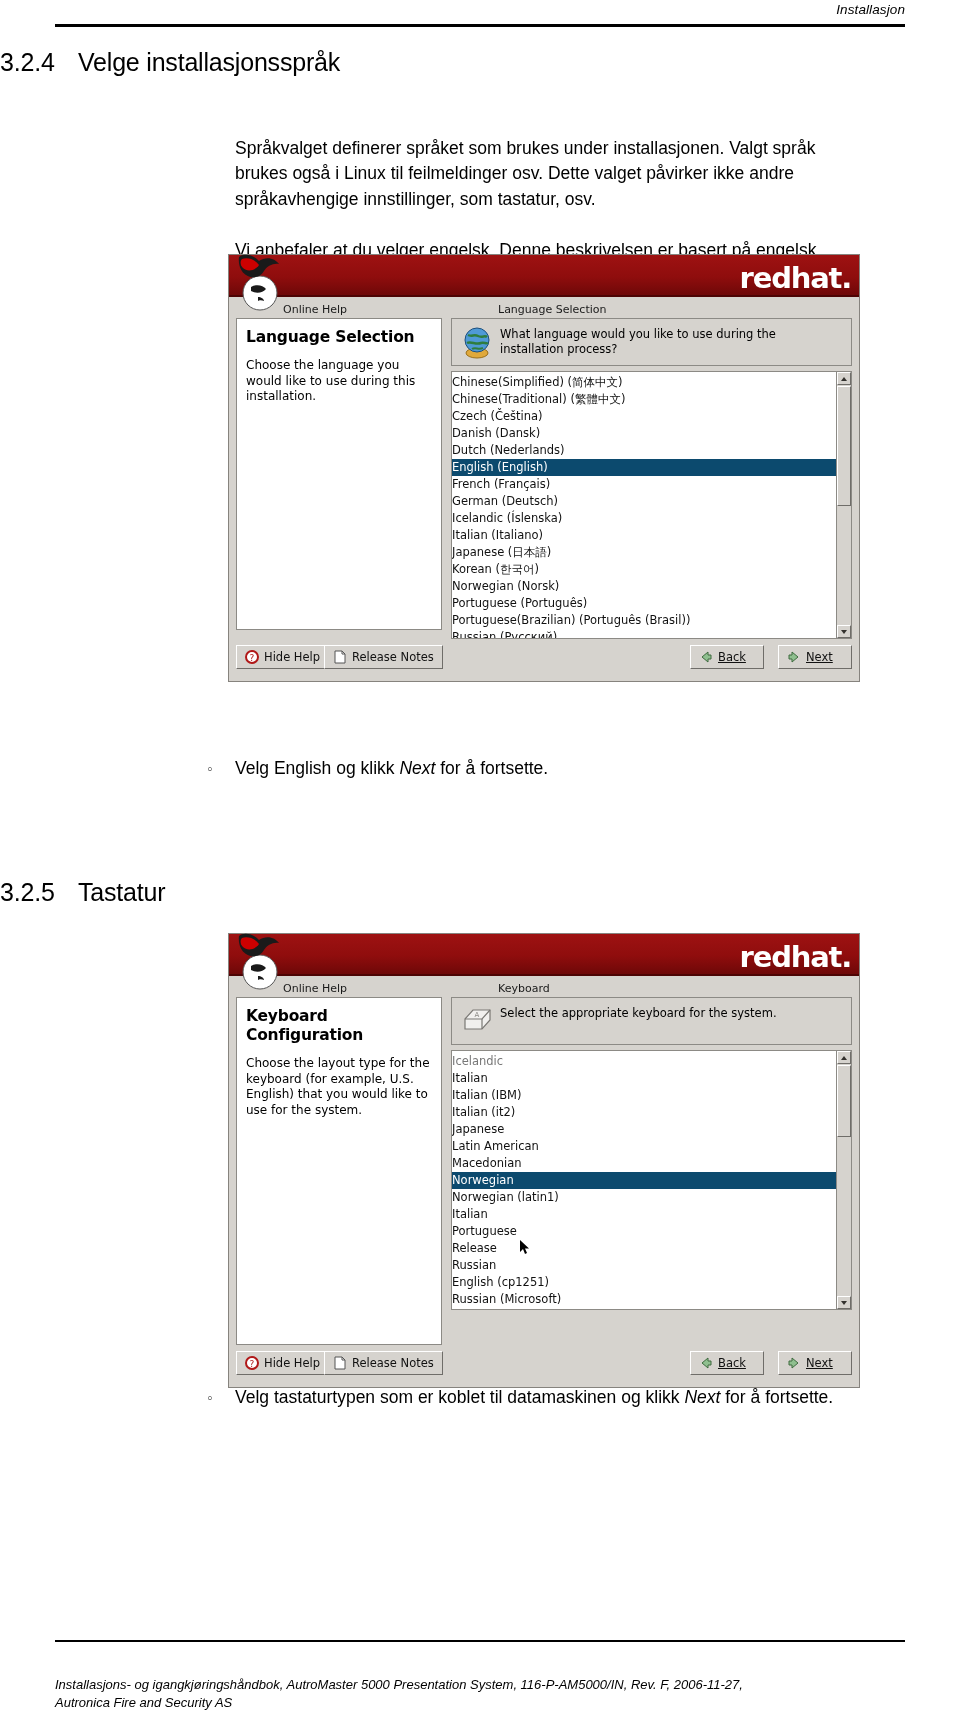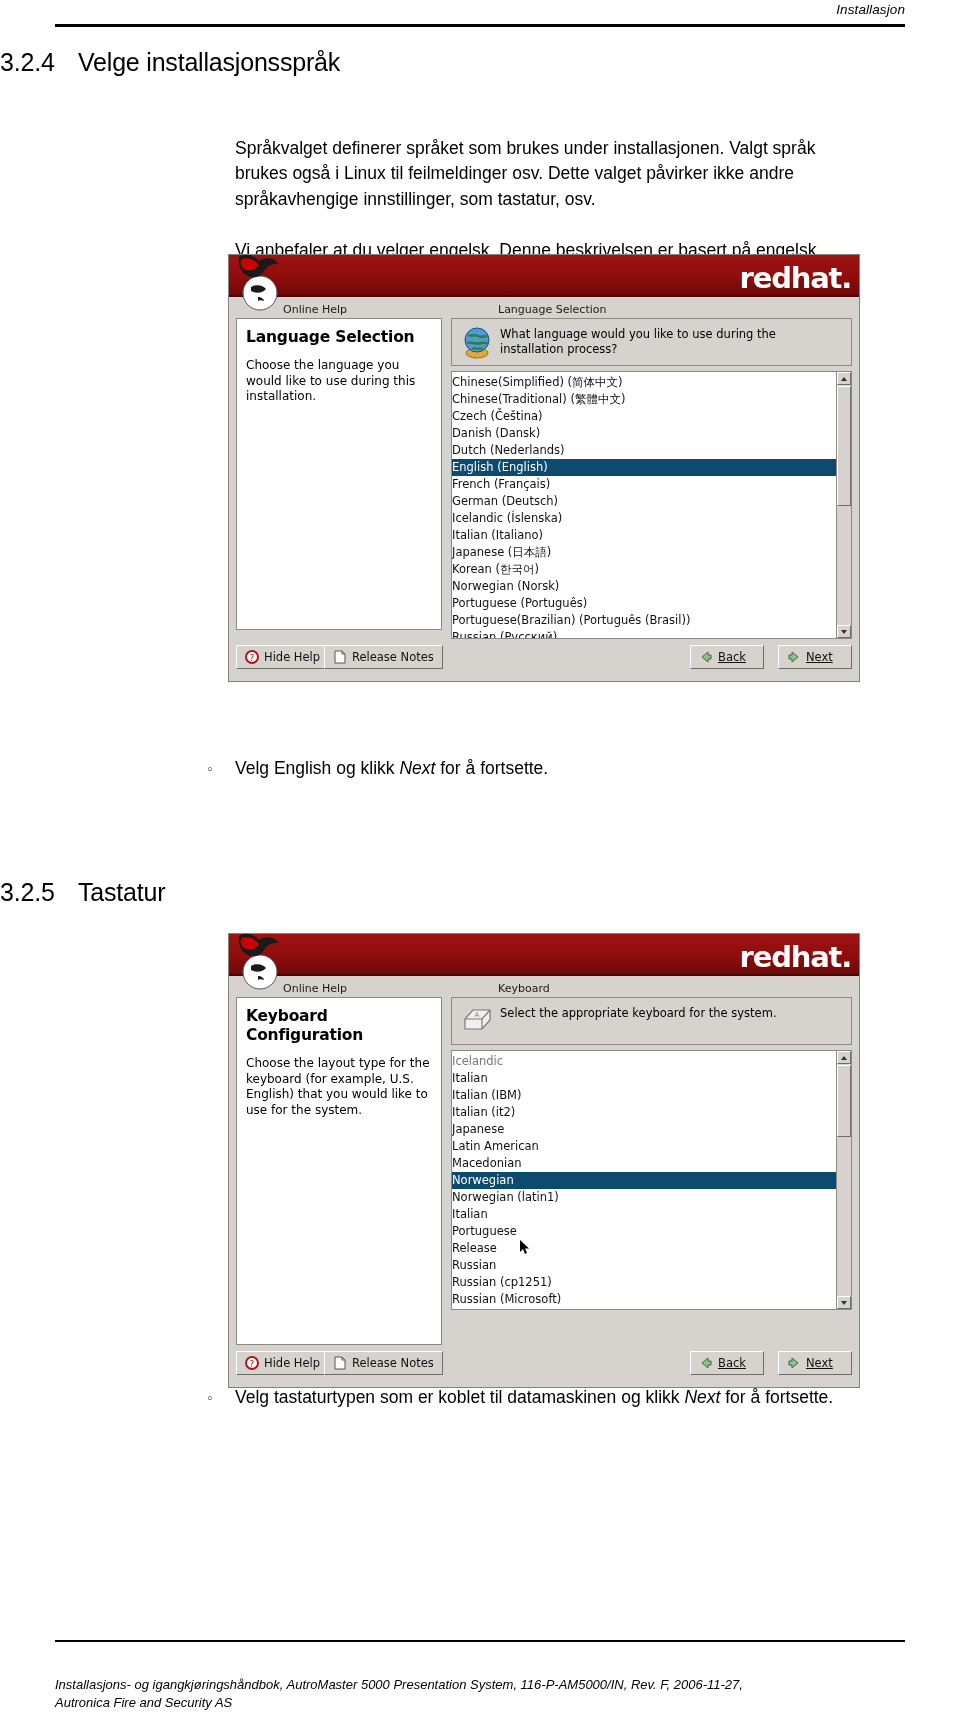--- a/index.html
+++ b/index.html
@@ -430,21 +430,21 @@
             <div class="list-item">Italian (it2)</div>
             <div class="list-item">Japanese</div>
             <div class="list-item">Latin American</div>
             <div class="list-item">Macedonian</div>
             <div class="list-item selected">Norwegian</div>
             <div class="list-item">Norwegian (latin1)</div>
             <div class="list-item">Italian</div>
             <div class="list-item">Portuguese</div>
             <div class="list-item">Release</div>
             <div class="list-item">Russian</div>
-            <div class="list-item">Russian (cp1251)</div>
+            <div class="list-item">English (cp1251)</div>
             <div class="list-item">Russian (Microsoft)</div>
             <div class="list-item">Russian (ru1)</div>
             <div class="list-item">Russian (ru2)</div>
             <div class="list-item">Russian (win)</div>
 
           </div>
           <div class="scrollbar">
             <div class="sb-btn">
                 <span class="sb-arrow up"></span>
               </div>

